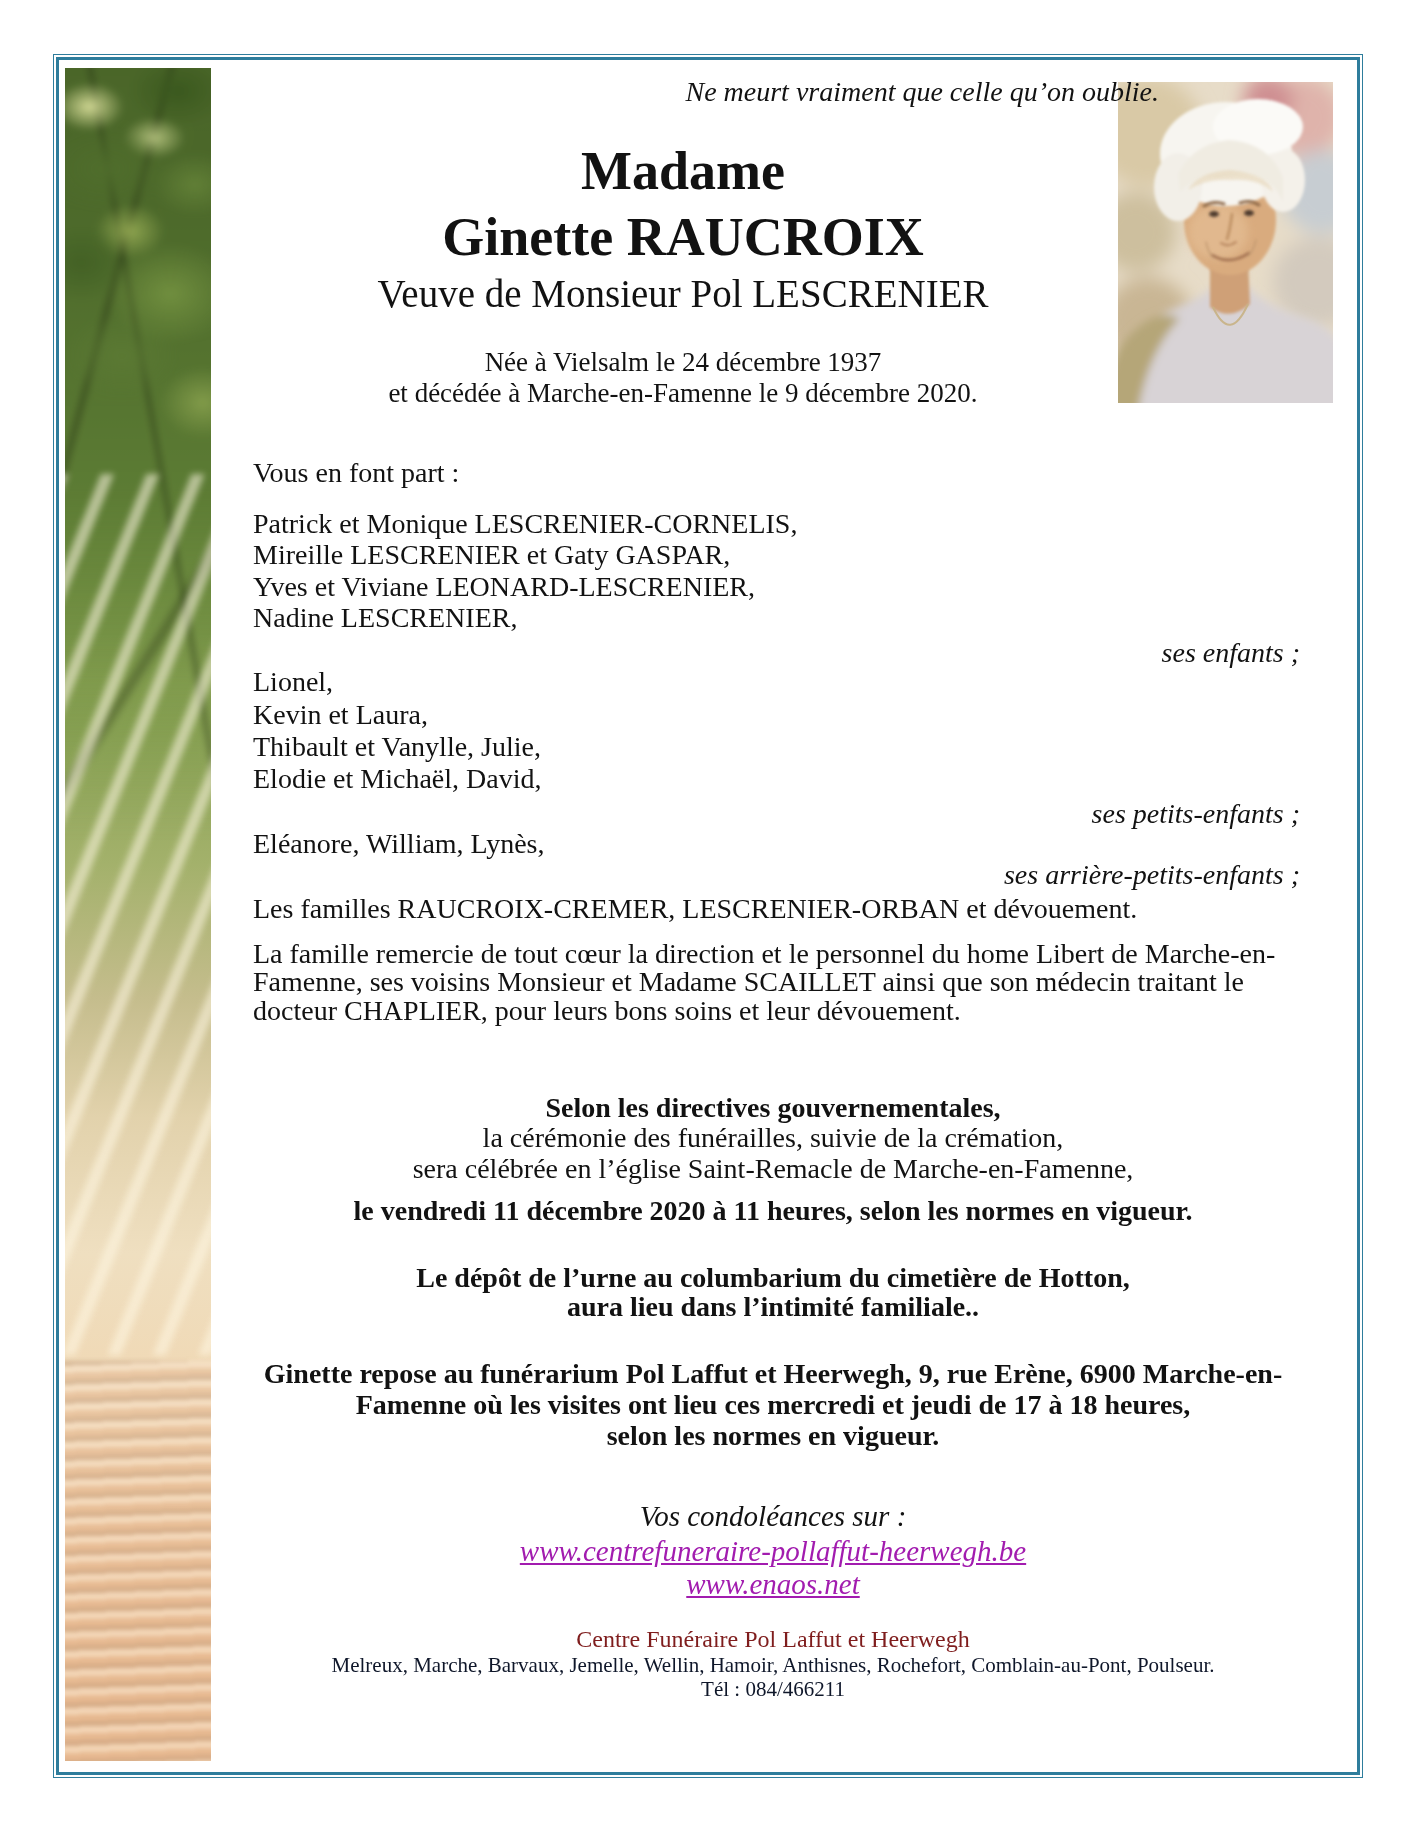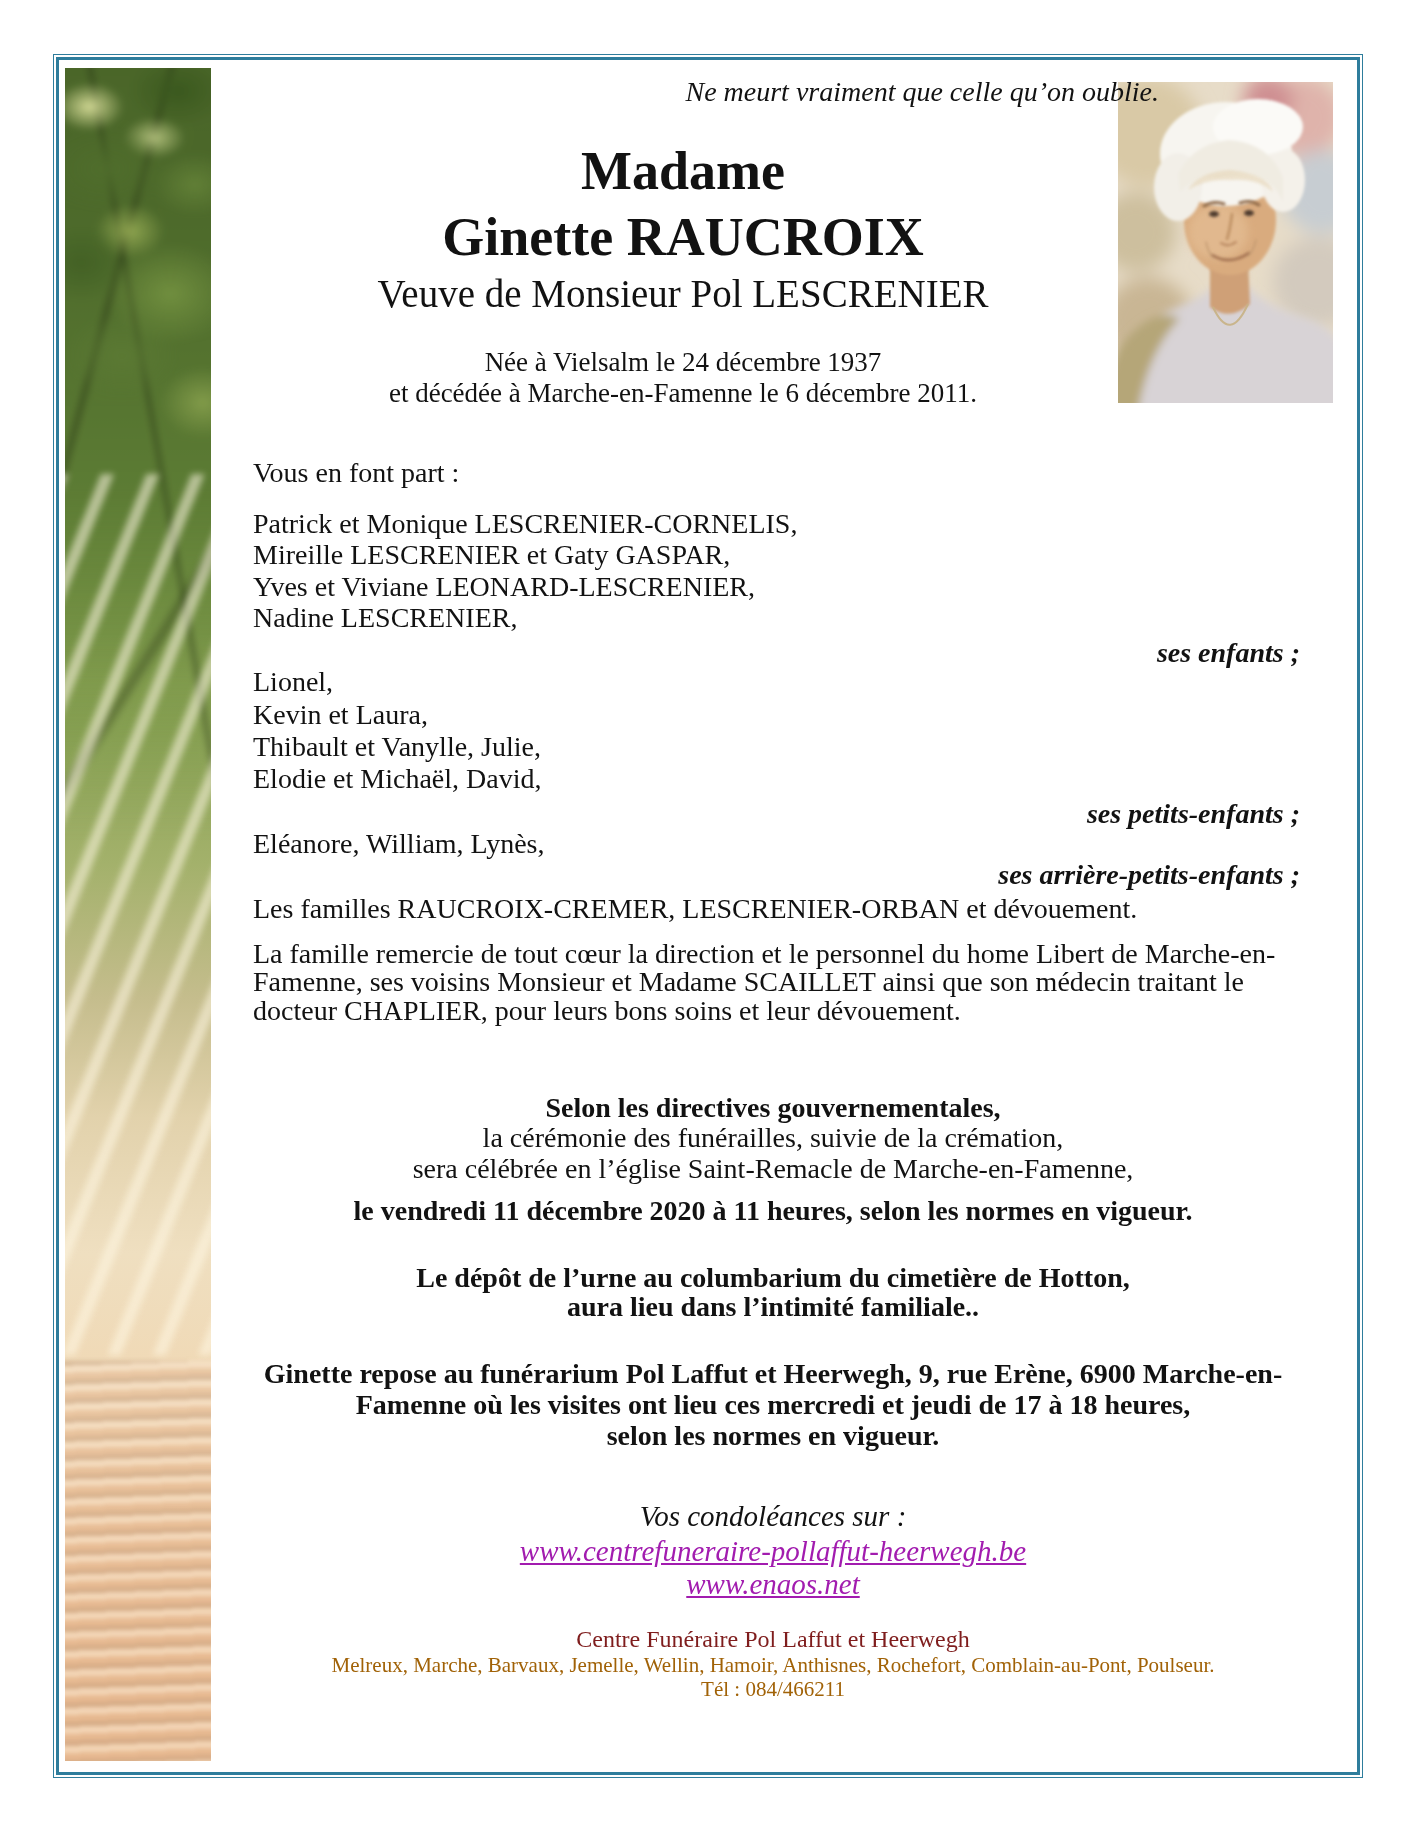--- a/index.html
+++ b/index.html
@@ -63,27 +63,27 @@
   
   .t{position:absolute;white-space:nowrap;}
   .quote{left:211px;top:76px;width:900px;text-align:right;font-style:italic;font-size:28px;padding-left:48px;}
   .hdr{left:211px;width:944px;text-align:center;}
   .h1{top:140px;font-size:54px;font-weight:bold;}
   .h2{top:206px;font-size:54px;font-weight:bold;}
   .h3{top:271px;font-size:39px;}
   .bd1{top:347px;font-size:27px;}
   .bd2{top:378px;font-size:27px;}
   .left{left:253px;font-size:28px;}
-  .rlabel{left:253px;width:1047px;text-align:right;font-style:italic;font-weight:bold;font-size:28px;}
+  .rlabel{left:253px;width:1047px;text-align:right;font-style:italic;font-weight:normal;font-size:28px;}
   .cent{left:211px;width:1124px;text-align:center;font-size:28px;margin-top:17px;}
   .b{font-weight:bold;}
   .links a{color:#a21caf;font-style:italic;font-size:29px;text-decoration:underline;}
   .cond{font-style:italic;font-size:29px;}
   .fname{font-size:24px;color:#7f1d1d;}
-  .fsmall{font-size:21px;color:#a16207;}
+  .fsmall{font-size:21px;color:#0f172a;}
 </style>
 </head>
 <body>
 
 <div class="strip">
   <div class="strip-foliage"></div>
   <div class="strip-rays"></div>
   <div class="strip-path"></div>
 </div>
 
@@ -142,21 +142,21 @@
   </svg>
 </div>
 
 <div class="t quote">Ne meurt vraiment que celle qu’on oublie.</div>
 
 <div class="t hdr h1">Madame</div>
 <div class="t hdr h2">Ginette RAUCROIX</div>
 <div class="t hdr h3">Veuve de Monsieur Pol LESCRENIER</div>
 
 <div class="t hdr bd1">Née à Vielsalm le 24 décembre 1937</div>
-<div class="t hdr bd2">et décédée à Marche-en-Famenne le 6 décembre 2011.</div>
+<div class="t hdr bd2">et décédée à Marche-en-Famenne le 9 décembre 2020.</div>
 
 <div class="t left" style="top:457px">Vous en font part :</div>
 
 <div class="t left" style="top:508px">Patrick et Monique LESCRENIER-CORNELIS,</div>
 <div class="t left" style="top:539px">Mireille LESCRENIER et Gaty GASPAR,</div>
 <div class="t left" style="top:571px">Yves et Viviane LEONARD-LESCRENIER,</div>
 <div class="t left" style="top:602px">Nadine LESCRENIER,</div>
 
 <div class="t rlabel" style="top:637px">ses enfants ;</div>
 

